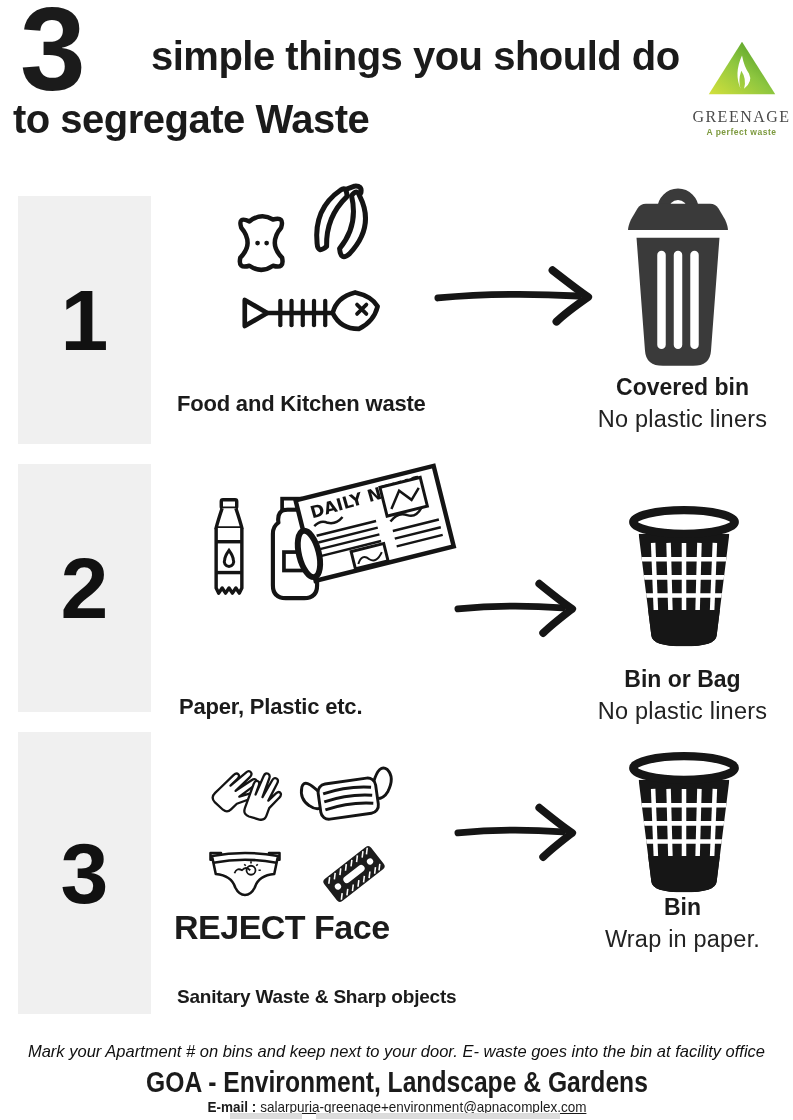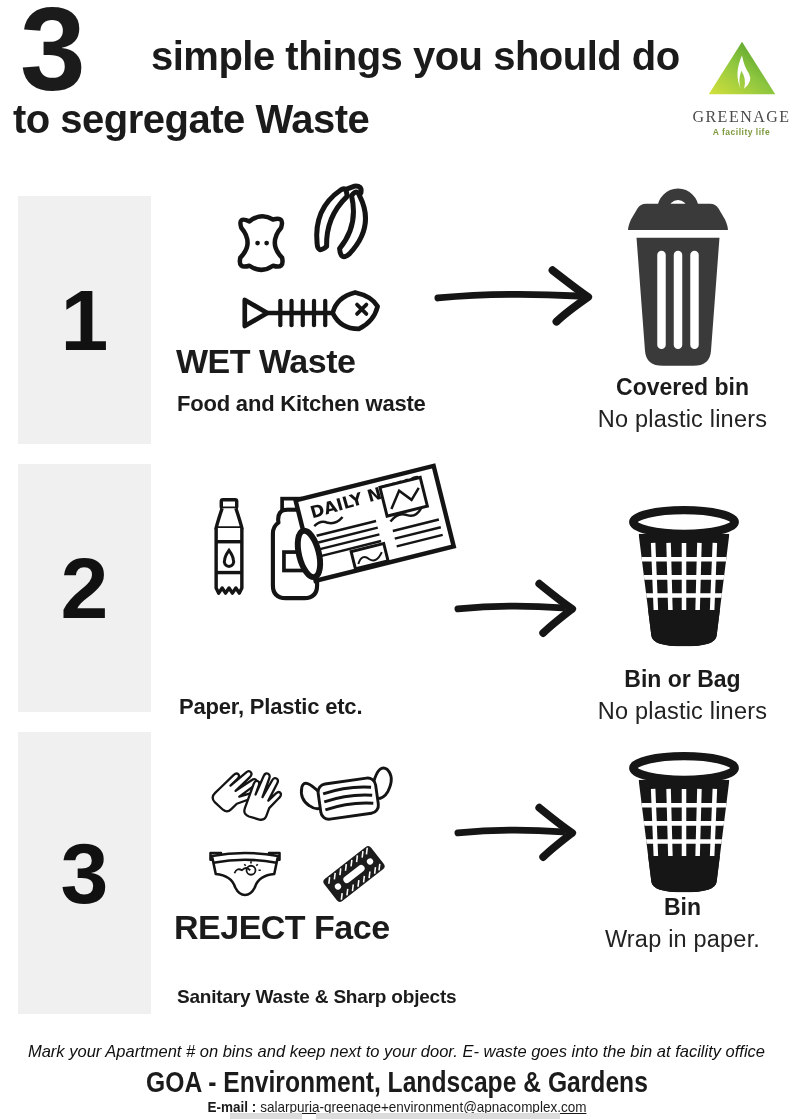--- a/index.html
+++ b/index.html
@@ -54,21 +54,21 @@
         <linearGradient id="lg" x1="0" y1="1" x2="1" y2="0">
           <stop offset="0" stop-color="#d3e03c"></stop>
             <stop offset="0.5" stop-color="#8dc63f"></stop>
             <stop offset="1" stop-color="#3e8f1f"></stop>
         </linearGradient>
       </defs>
       <path d="M52 2 L100 78 L4 78 Z" fill="url(#lg)"></path>
       <path d="M50 70 Q40 48 52 22 Q55 38 62 48 Q68 60 55 70 Q59 56 51 44 Q46 58 50 70 Z" fill="#ffffff"></path>
     </svg>
     <span class="logo-name">GREENAGE</span>
-    <span class="logo-tag">A facility life</span>
+    <span class="logo-tag">A perfect waste</span>
   </div>
 
   <div class="abs numbox nb1">
     <span>1</span>
   </div>
 
   <svg class="abs" style="left:234px;top:208px" width="58" height="72" viewBox="0 0 64 76">
     <path d="M17 13 Q30 3 43 11 Q56 7 52 20 Q45 28 45 37 Q45 45 53 53 Q56 66 43 62 Q30 71 17 62 Q4 66 7 53 Q15 45 15 37 Q15 28 8 20 Q4 7 17 13 Z" fill="#fff" stroke="#141414" stroke-width="5" stroke-linejoin="round"></path>
     <circle cx="26" cy="37" r="2.6" fill="#141414"></circle>
       <circle cx="36" cy="37" r="2.6" fill="#141414"></circle>
@@ -89,21 +89,20 @@
       <line x1="44" y1="18" x2="44" y2="44"></line>
         <line x1="56" y1="18" x2="56" y2="44"></line>
       <line x1="68" y1="18" x2="68" y2="44"></line>
         <line x1="80" y1="18" x2="80" y2="44"></line>
       <line x1="92" y1="18" x2="92" y2="44"></line>
     </g>
     <path d="M100 31 Q104 14 124 9 Q142 13 148 24 Q144 40 128 48 Q108 48 100 31 Z" fill="#fff" stroke="#141414" stroke-width="5" stroke-linejoin="round"></path>
     <path d="M126 22 L136 32 M136 22 L126 32" stroke="#141414" stroke-width="4" stroke-linecap="round"></path>
   </svg>
 
-  <div class="abs row-title" style="left:176px;top:342px">WET Waste</div>
   <div class="abs row-sub" style="left:177px;top:391px">Food and Kitchen waste</div>
 
   <svg class="abs" style="left:432px;top:260px" width="168" height="64" viewBox="0 0 170 64">
     <path d="M6 38 C60 33 110 34 148 36" fill="none" stroke="#151515" stroke-width="7" stroke-linecap="round"></path>
     <path d="M122 10 C140 24 152 33 158 37 C148 44 134 54 126 62" fill="none" stroke="#151515" stroke-width="8" stroke-linecap="round" stroke-linejoin="round"></path>
   </svg>
 
   <svg class="abs" style="left:612px;top:188px" width="132" height="186" viewBox="0 0 140 196">
     <path d="M54 22 a16 16 0 0 1 32 0" fill="none" stroke="#3a3a3a" stroke-width="12"></path>
     <path d="M36 16 L104 16 Q110 16 113 21 L120 33 Q123 40 123 44 L17 44 Q17 40 20 33 L27 21 Q30 16 36 16 Z" fill="#3a3a3a"></path>

